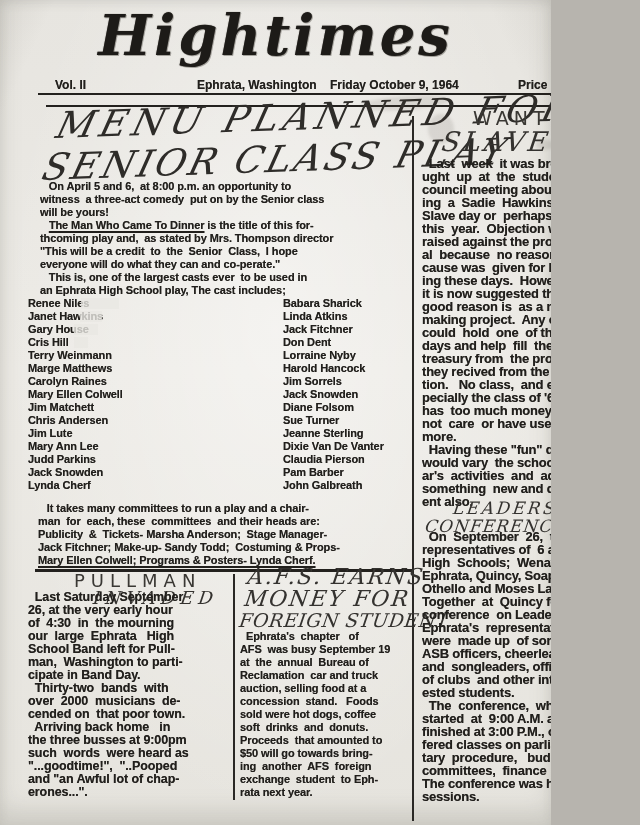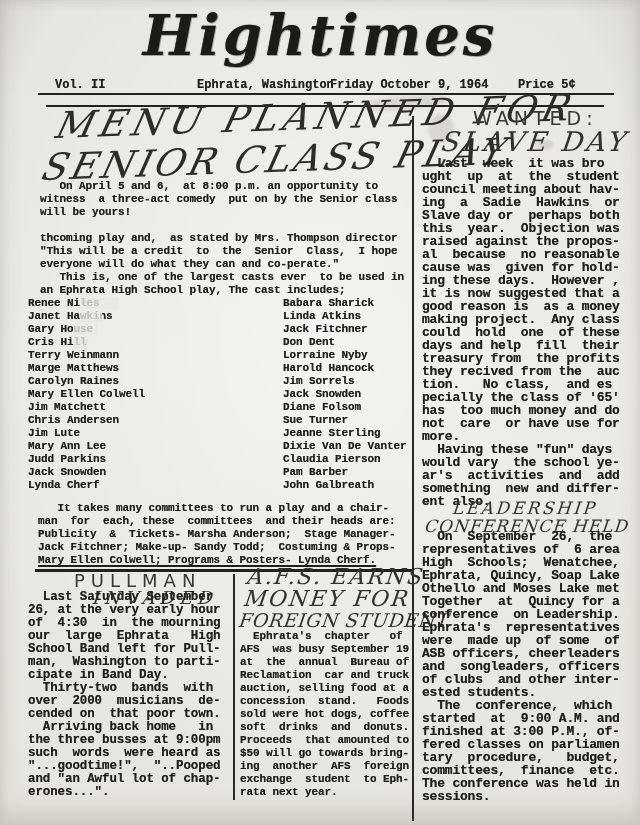--- a/index.html
+++ b/index.html
@@ -1,27 +1,27 @@
 <!DOCTYPE html>
 <html><head>
 <meta charset="utf-8">
 <style>
   html,body{margin:0;padding:0;background:#b7b4ae;}
   .page{
-    position:relative;width:640px;height:825px;overflow:hidden;
+    position:relative;width:551px;height:825px;overflow:hidden;
     background:
       radial-gradient(ellipse at 50% 40%, rgba(255,255,255,0.45), rgba(255,255,255,0) 70%),
       linear-gradient(115deg, rgba(120,115,105,0.12) 0%, rgba(120,115,105,0) 6%),
       linear-gradient(245deg, rgba(120,115,105,0.10) 0%, rgba(120,115,105,0) 7%),
       linear-gradient(180deg, #e7e5e0 0%, #eceae5 45%, #e6e4de 100%);
     box-shadow: inset 0 -14px 22px rgba(90,86,78,0.18), inset 0 4px 10px rgba(90,86,78,0.10);
     font-family:"Liberation Sans",sans-serif;
   }
   .mono{
-    font-family:Liberation Mono, monospace;
+    font-family:Liberation Sans, sans-serif;
     font-weight:bold;color:#211f1c;white-space:pre;position:absolute;
     text-shadow:0 0 0.5px rgba(40,38,34,0.7);
   }
   .main-t{font-size:11px;line-height:13px;letter-spacing:-0.1px;}
   .pullman-t{font-size:12.5px;line-height:13px;letter-spacing:-0.1px;}
   .afs-t{font-size:11px;line-height:13px;letter-spacing:-0.1px;}
   .right-t{font-size:13px;line-height:13px;letter-spacing:-0.2px;}
   .mast{font-size:12px;top:78px;letter-spacing:0;}
   .hand{position:absolute;color:#343230;white-space:pre;}
   .script{
@@ -58,20 +58,21 @@
   <div class="rule" style="top:93px;left:38px;width:576px;"></div>
   <div class="rule" style="top:105px;left:46px;width:558px;"></div>
 
   <div class="hand script" style="top:104px;left:52px;font-size:37px;letter-spacing:5px;">MENU PLANNED FOR</div>
   <div class="hand script" style="top:146px;left:38px;font-size:37px;letter-spacing:3px;">SENIOR CLASS PLAY</div>
 
   <div class="mono main-t" style="top:180px;left:40px;">   On April 5 and 6,  at 8:00 p.m. an opportunity to
 witness  a three-act comedy  put on by the Senior class
 will be yours!</div>
 
+  <div class="mono main-t" style="top:219px;left:40px;"><span>   </span><span class="u">The Man Who Came To Dinner</span><span> is the title of this for-</span></div>
   <div class="mono main-t" style="top:232px;left:40px;">thcoming play and,  as stated by Mrs. Thompson director
 "This will be a credit  to  the  Senior  Class,  I hope
 everyone will do what they can and co-perate."</div>
 
   <div class="mono main-t" style="top:271px;left:40px;">   This is, one of the largest casts ever  to be used in
 an Ephrata High School play, The cast includes;</div>
 
   <div class="mono main-t" style="top:297px;left:28px;">Renee Niles
 Janet Hawkins
 Gary House

